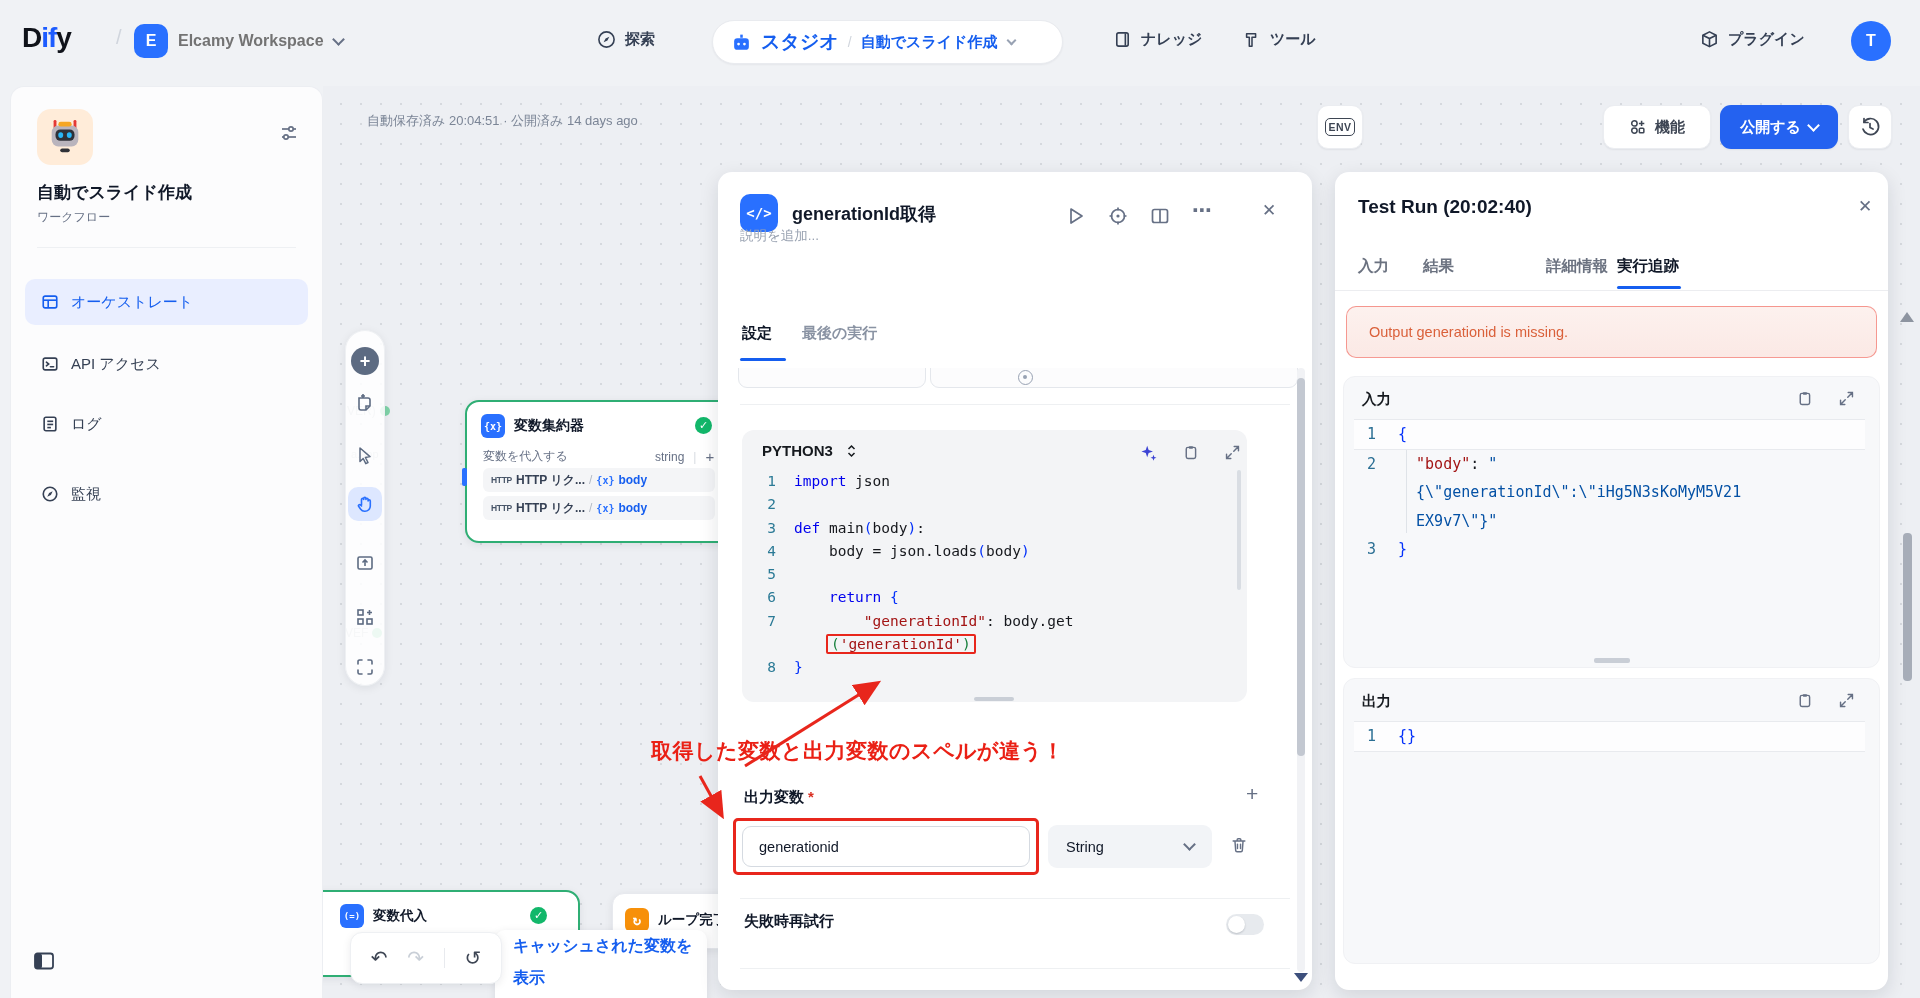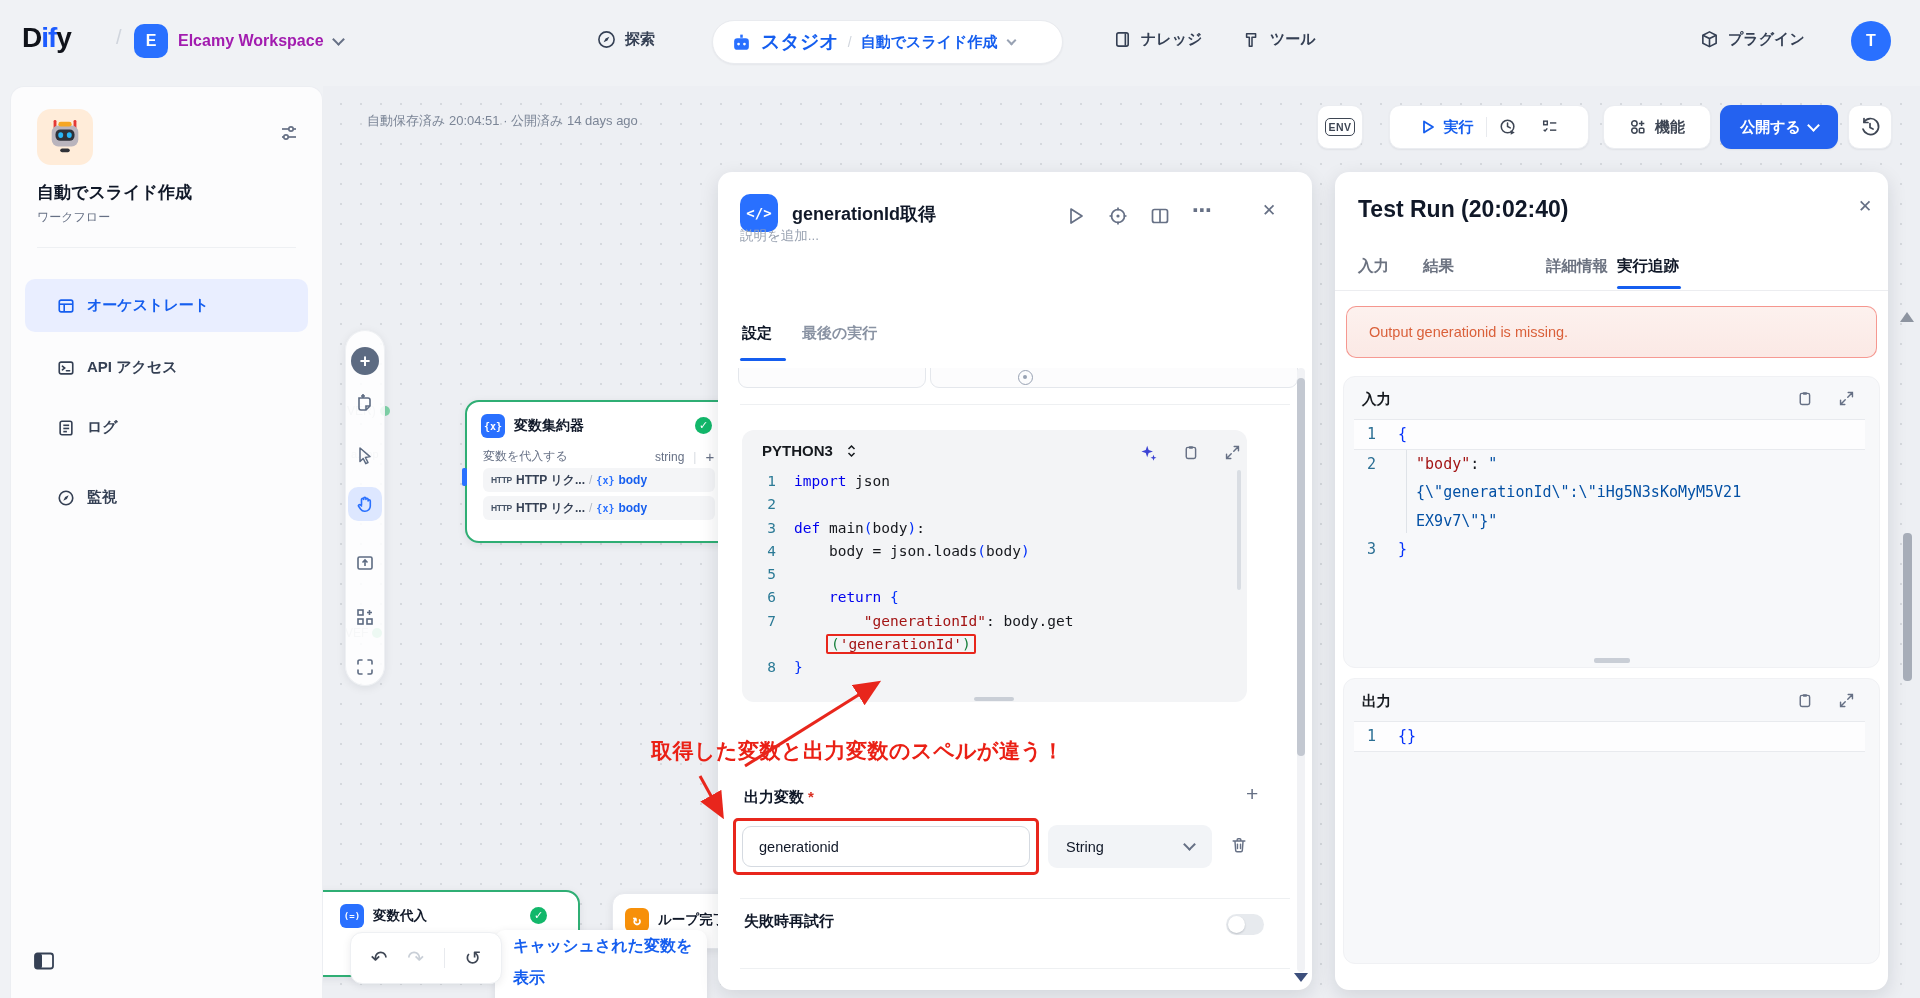--- a/index.html
+++ b/index.html
@@ -7,39 +7,39 @@
   body { font-family:"Liberation Sans","DejaVu Sans",sans-serif; background:#f0f2f5; overflow:hidden; }
   .page { position:relative; width:1920px; height:998px; background:#f0f2f5; }
 
   
   .topnav { position:absolute; left:0; top:0; width:100%; height:86px; }
   .logo { position:absolute; left:22px; top:22px; font-size:28px; font-weight:800; letter-spacing:-1px; color:#10131a; }
   .logo .blue { color:#1d5cff; }
   .nav-slash { position:absolute; left:116px; top:26px; font-size:20px; color:#d0d5dd; }
   .ws { position:absolute; left:134px; top:24px; display:flex; align-items:center; gap:10px; cursor:pointer; }
   .ws-avatar { width:34px; height:34px; border-radius:10px; background:#2970ff; color:#fff; font-weight:700; font-size:16px; display:flex; align-items:center; justify-content:center; }
-  .ws-name { font-size:16px; font-weight:700; color:#a21caf; }
+  .ws-name { font-size:16px; font-weight:700; color:#737373; }
   .chev { width:9px; height:9px; border-right:2px solid #667085; border-bottom:2px solid #667085; transform:rotate(45deg); margin-top:-4px; }
   .navitem { position:absolute; top:30px; display:flex; align-items:center; gap:9px; font-size:15px; font-weight:600; color:#354054; cursor:pointer; }
   .navitem svg { display:block; }
   .pill { position:absolute; left:712px; top:20px; width:351px; height:44px; background:#fff; border:1px solid #e9ebef; border-radius:22px; box-shadow:0 1px 2px rgba(16,24,40,.05); display:flex; align-items:center; gap:9px; padding:0 18px; }
   .pill .studio { color:#155eef; font-weight:700; font-size:19px; cursor:pointer; }
   .pill .sep { color:#d0d5dd; font-size:14px; }
   .pill .appname { color:#155eef; font-weight:700; font-size:15px; cursor:pointer; }
   .pill .chev { border-color:#98a2b3; width:7px; height:7px; margin-left:2px; }
   .t-avatar { position:absolute; left:1851px; top:21px; width:40px; height:40px; border-radius:50%; background:#2970ff; color:#fff; font-size:16px; font-weight:700; display:flex; align-items:center; justify-content:center; cursor:pointer; }
 
   
   .sidebar { position:absolute; left:10px; top:86px; width:313px; bottom:0; background:#fcfcfd; border:1px solid #eceef2; border-bottom:none; border-radius:14px 14px 0 0; z-index:4; }
   .app-icon { position:absolute; left:26px; top:22px; width:56px; height:56px; border-radius:14px; background:#ffecd9; display:flex; align-items:center; justify-content:center; }
   .sliders-icon { position:absolute; left:268px; top:36px; cursor:pointer; }
   .app-title { position:absolute; left:26px; top:94px; font-size:17px; font-weight:700; color:#101828; }
   .app-type { position:absolute; left:26px; top:122px; font-size:12px; color:#667085; }
   .sb-divider { position:absolute; left:26px; right:26px; top:160px; height:1px; background:#eef0f3; }
-  .menu-item { position:absolute; left:14px; right:14px; height:53px; border-radius:10px; display:flex; align-items:center; gap:12px; padding-left:32px; font-size:15px; font-weight:700; color:#354054; cursor:pointer; }
+  .menu-item { position:absolute; left:14px; right:14px; height:46px; border-radius:10px; display:flex; align-items:center; gap:12px; padding-left:16px; font-size:15px; font-weight:400; color:#354054; cursor:pointer; }
   .menu-item.active { background:#e9eeff; color:#155eef; }
   .collapse-icon { position:absolute; left:22px; top:864px; cursor:pointer; }
 
   
   .canvas { position:absolute; left:323px; top:86px; right:0; bottom:0; overflow:hidden;
     background-color:#edeff3;
     background-image:radial-gradient(circle,#d6d9de 1.1px,transparent 1.4px);
     background-size:20px 20px; background-position:8px 8px; }
   .autosave { position:absolute; left:44px; top:26px; font-size:13px; color:#7b8596; z-index:1; }
   .wires { position:absolute; inset:0; z-index:0; pointer-events:none; }
@@ -128,21 +128,21 @@
   .trash { position:absolute; left:512px; top:664px; cursor:pointer; }
   .retry-label { position:absolute; left:26px; top:740px; font-size:15px; font-weight:800; color:#101828; }
   .toggle { position:absolute; left:508px; top:742px; width:38px; height:21px; background:#e7eaee; border-radius:11px; cursor:pointer; }
   .toggle .knob { position:absolute; left:2px; top:2px; width:17px; height:17px; background:#fff; border-radius:50%; box-shadow:0 1px 2px rgba(16,24,40,.2); }
   .pc-scrolltrack { position:absolute; left:579px; top:196px; width:8px; height:604px; background:#f1f2f5; border-radius:4px; }
   .pc-scrollthumb { position:absolute; left:579px; top:206px; width:8px; height:378px; background:#c3c8d1; border-radius:4px; cursor:pointer; }
   .pc-downarrow { position:absolute; left:576px; top:801px; width:0; height:0; border-left:7px solid transparent; border-right:7px solid transparent; border-top:9px solid #3d4f7c; cursor:pointer; }
 
   
   #panel-right { left:1335px; top:172px; width:553px; height:818px; }
-  .tr-title { position:absolute; left:23px; top:24px; font-size:23px; font-weight:800; color:#101828; }
+  .tr-title { position:absolute; left:23px; top:24px; font-size:19px; font-weight:800; color:#101828; }
   .tr-close { position:absolute; left:523px; top:24px; font-size:17px; color:#667085; cursor:pointer; }
   .tr-tab { position:absolute; top:84px; font-size:15.5px; cursor:pointer; }
   .tr-error { position:absolute; left:11px; top:134px; width:531px; height:52px; border-radius:10px; border:1px solid rgba(240,68,56,.5); background:linear-gradient(180deg,#fdf1ee,#fbe9e5); display:flex; align-items:center; padding:0 22px; font-size:14.5px; color:#da603a; }
   .io-card { position:absolute; left:8px; width:537px; background:#f7f8fa; border:1px solid #f0f1f4; border-radius:12px; }
   .io-label { position:absolute; left:18px; top:13px; font-size:14.5px; font-weight:800; color:#15191e; }
   .io-icon { position:absolute; top:13px; color:#667085; cursor:pointer; }
   .json-lines { position:absolute; left:10px; top:42px; right:14px; font-family:"DejaVu Sans Mono",monospace; font-size:15px; cursor:text; }
   .json-lines .cl { line-height:28.5px; }
   .json-lines .ln { width:22px; margin-right:22px; color:#2b6f94; }
   .json-lines .cl.hl { background:#fdfdfe; border-top:1px solid #e8eaee; border-bottom:1px solid #e8eaee; }
@@ -299,44 +299,20 @@
     <div class="ghost" style="left:22px; top:540px;">
         <span>VEF</span>
         <span class="gdot"></span>
       </div>
 
     <div class="autosave">自動保存済み 20:04:51 · 公開済み 14 days ago</div>
 
     <div class="cbtn" style="left:994px; width:46px;">
       <span class="env-badge">ENV</span>
     </div>
-    <div class="cbtn run-group" style="left:1066px; width:200px;">
-      <div class="run-part">
-        <svg width="16" height="16" viewBox="0 0 16 16">
-            <path d="M4 2.5 L13 8 L4 13.5 Z" fill="none" stroke="#155eef" stroke-width="1.8" stroke-linejoin="round"></path>
-          </svg>
-        <span class="run-label">実行</span>
-      </div>
-      <div class="vdiv"></div>
-      <div class="run-part">
-        <svg width="18" height="18" viewBox="0 0 20 20">
-            <circle cx="9.5" cy="9.5" r="7" fill="none" stroke="#3e4654" stroke-width="1.7"></circle>
-            <path d="M9.5 5.5 V9.5 L12.5 11" fill="none" stroke="#3e4654" stroke-width="1.7" stroke-linecap="round"></path>
-            <path d="M13 13.5 L17.5 16 L13 18.5 Z" fill="#3e4654"></path>
-          </svg>
-      </div>
-      <div class="run-part">
-        <svg width="18" height="18" viewBox="0 0 20 20">
-            <rect x="3" y="3.5" width="4" height="4" fill="none" stroke="#3e4654" stroke-width="1.6"></rect>
-            <line x1="10" y1="5.5" x2="17" y2="5.5" stroke="#3e4654" stroke-width="1.6"></line>
-            <path d="M3 13 l1.5 1.5 L7 11.5" fill="none" stroke="#3e4654" stroke-width="1.6"></path>
-            <line x1="10" y1="13.5" x2="17" y2="13.5" stroke="#3e4654" stroke-width="1.6"></line>
-          </svg>
-      </div>
-    </div>
     <div class="cbtn" style="left:1280px; width:108px;">
       <svg width="18" height="18" viewBox="0 0 20 20">
           <circle cx="6" cy="6" r="3" fill="none" stroke="#3e4654" stroke-width="1.7"></circle>
           <circle cx="6" cy="14" r="3" fill="none" stroke="#3e4654" stroke-width="1.7"></circle>
           <path d="M14 3 v6 M11 6 h6" stroke="#3e4654" stroke-width="1.7"></path>
           <rect x="11.5" y="11.5" width="5" height="5" rx="1" fill="none" stroke="#3e4654" stroke-width="1.7"></rect>
         </svg>
       <span class="feat-label">機能</span>
     </div>
     <div class="cbtn publish" style="left:1397px; width:118px;">

